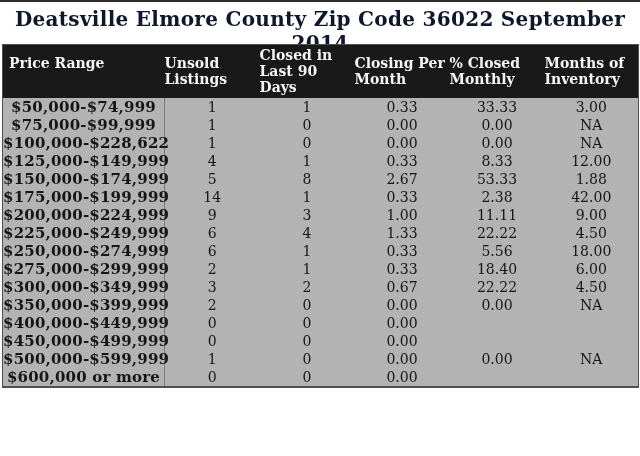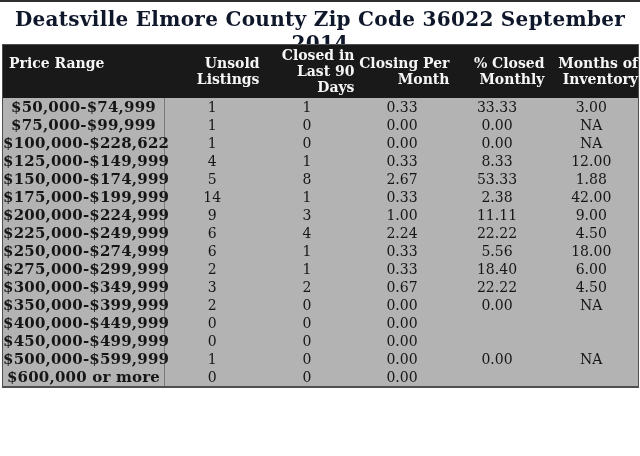--- a/index.html
+++ b/index.html
@@ -38,21 +38,21 @@
     border-bottom-width: 2px;
   }
   thead th {
     background: #191919;
     color: #f5f5f5;
     font-size: 14px;
     font-weight: bold;
     height: 38px;
     vertical-align: middle;
     padding: 2px 0 3px 0;
-    text-align: right;
+    text-align: left;
   }
   thead th.col-price {
     text-align: left;
     padding-left: 6px;
   }
   .hl { display: block; line-height: 16px; min-height: 16px; }
   tbody { background: #b3b3b3; }
   tbody td {
     padding: 0;
     text-align: center;
@@ -165,21 +165,21 @@
           <td class="num">9</td>
           <td class="num">3</td>
           <td class="num">1.00</td>
           <td class="num">11.11</td>
           <td class="num">9.00</td>
         </tr>
         <tr>
           <td class="price">$225,000-$249,999</td>
           <td class="num">6</td>
           <td class="num">4</td>
-          <td class="num">2.24</td>
+          <td class="num">1.33</td>
           <td class="num">22.22</td>
           <td class="num">4.50</td>
         </tr>
         <tr>
           <td class="price">$250,000-$274,999</td>
           <td class="num">6</td>
           <td class="num">1</td>
           <td class="num">0.33</td>
           <td class="num">5.56</td>
           <td class="num">18.00</td>

